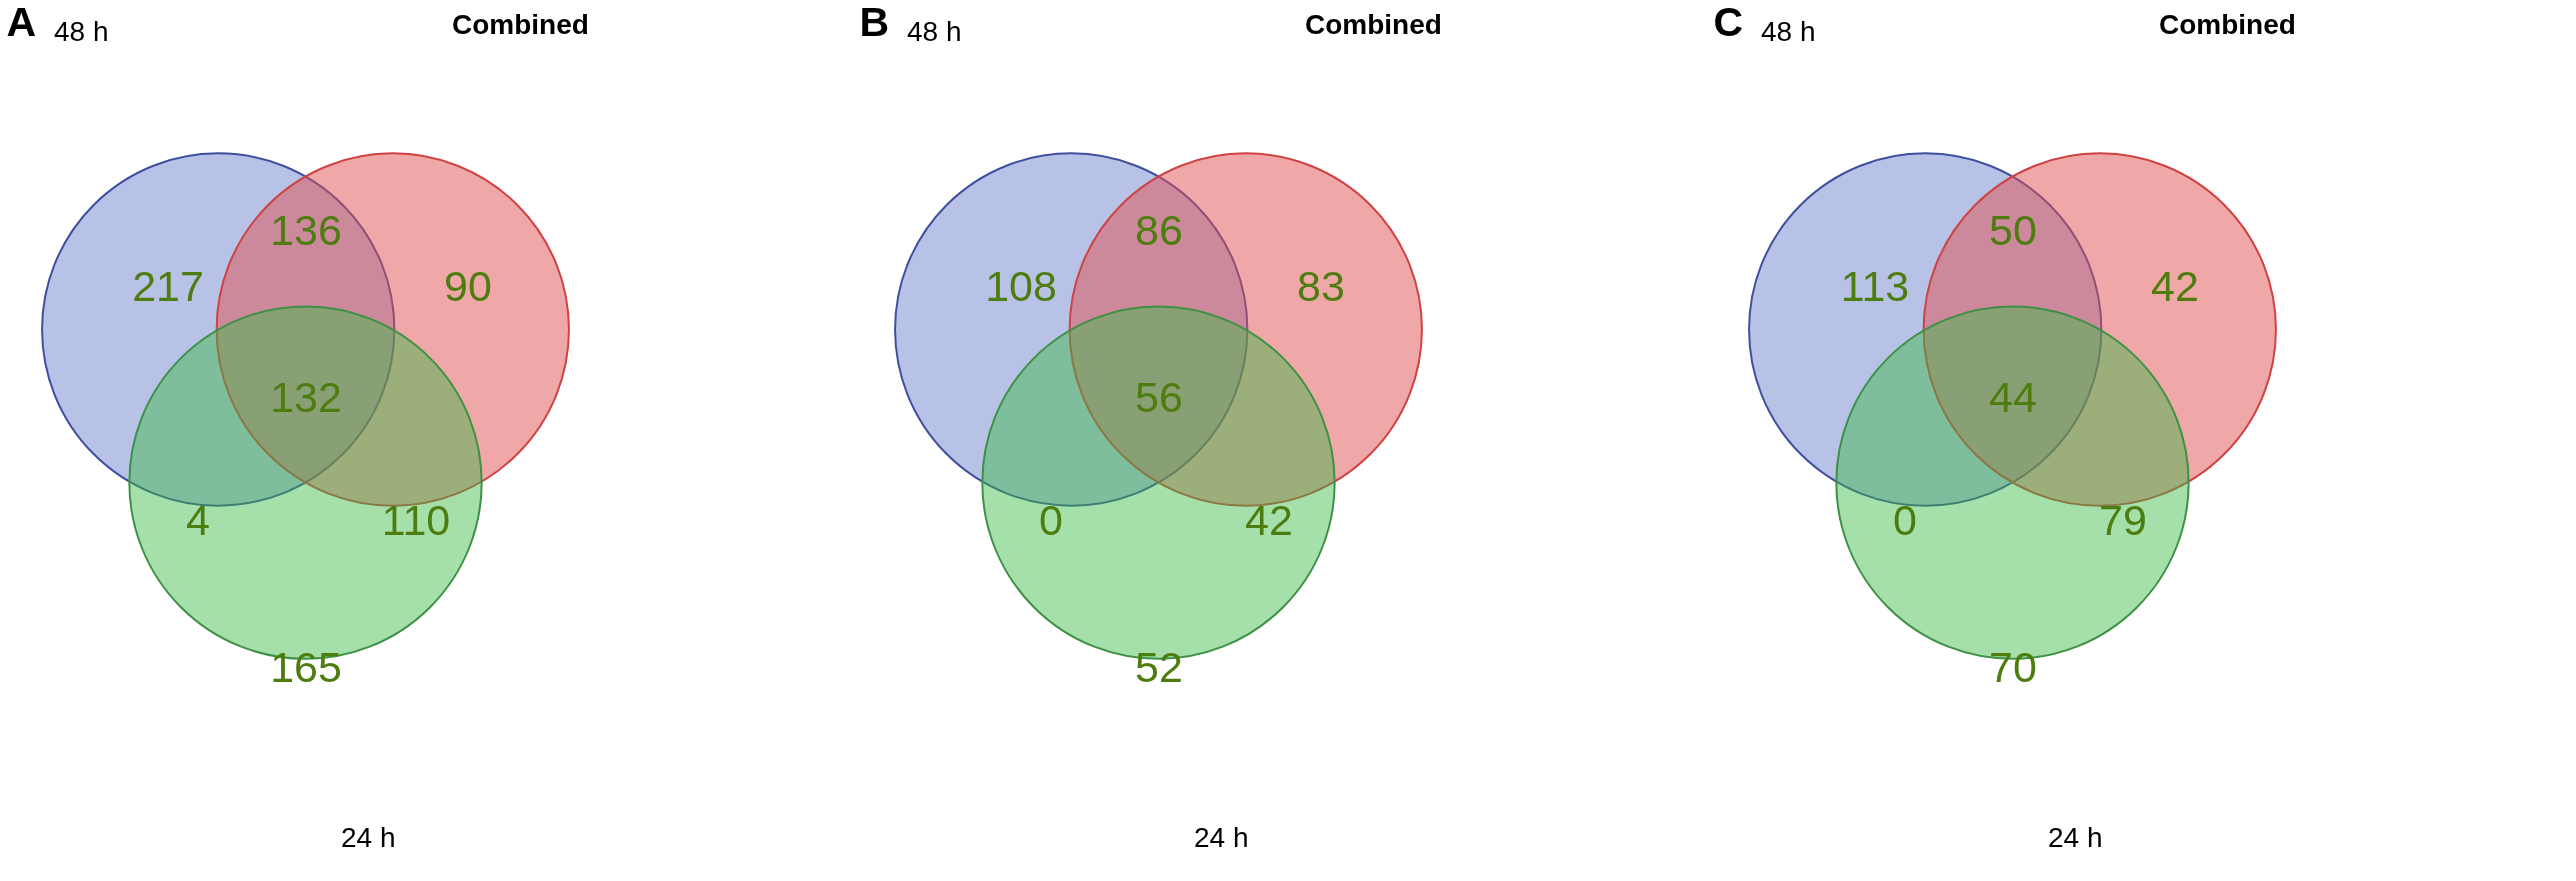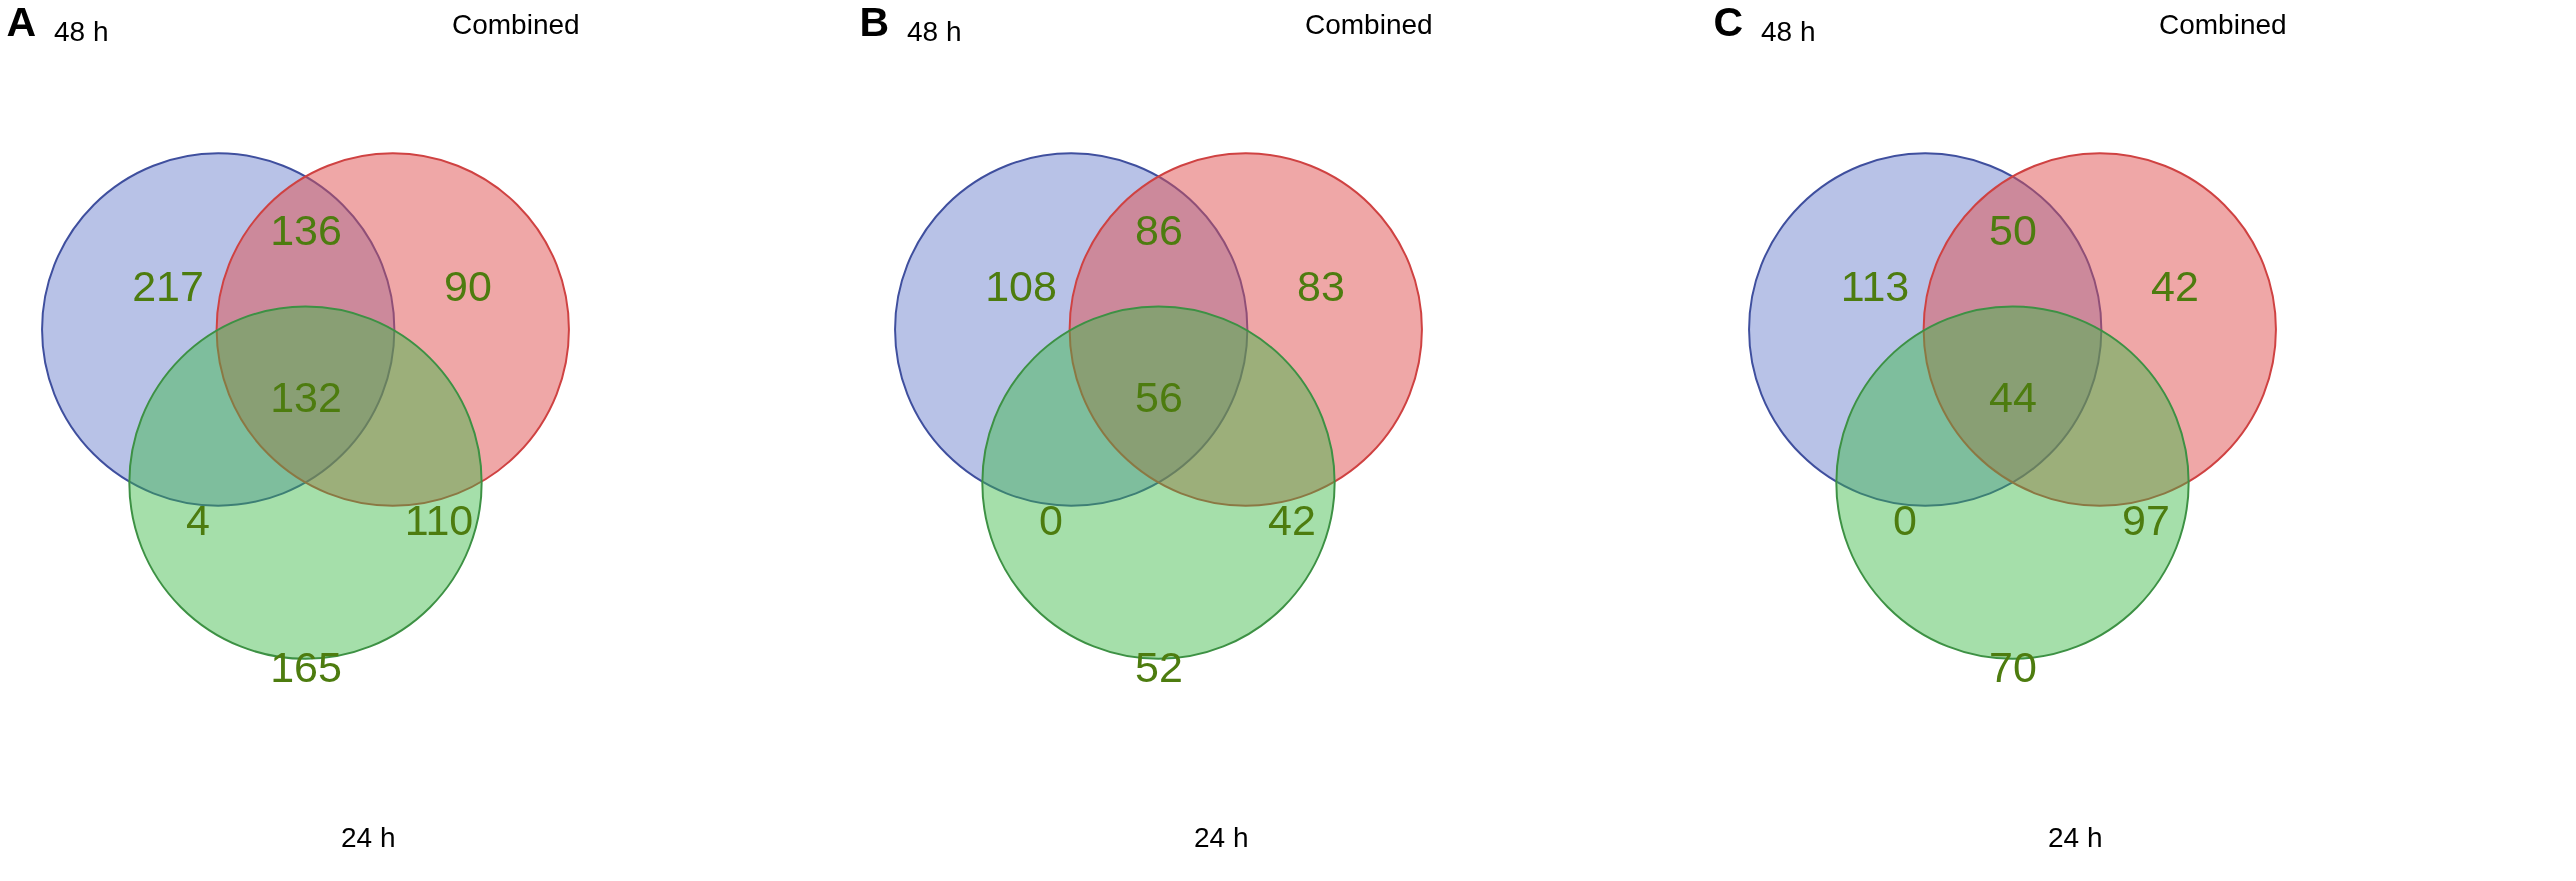--- a/index.html
+++ b/index.html
@@ -46,40 +46,40 @@
   }
   .set-label {
     position: absolute;
     font-size: 28px;
     color: #000000;
     font-family: "Liberation Sans", sans-serif;
     line-height: 1;
     white-space: nowrap;
   }
   .label-left   { left: 54px;  top: 17.5px; }
-  .label-right  { left: 452px; top: 11px; }
+  .label-right  { left: 452px; top: 11px; font-weight: bold; }
   .label-bottom { left: 341px; top: 824px; }
 
   .count {
     position: absolute;
     font-size: 43px;
     color: #4d7c0f;
     font-family: "Liberation Sans", sans-serif;
     line-height: 1;
     text-align: center;
     transform: translate(-50%, -50%);
     white-space: nowrap;
   }
   
   .c-left   { left: 155px; top: 286px; margin-left: 13px; }
   .c-tmid   { left: 306px; top: 230px; }
   .c-right  { left: 468px; top: 286px; }
   .c-center { left: 306px; top: 397px; }
   .c-bleft  { left: 198px; top: 520px; }
-  .c-bright { left: 439px; top: 520px; }
+  .c-bright { left: 416px; top: 520px; }
   .c-bottom { left: 306px; top: 667px; }
 </style>
 </head>
 <body>
 
 <div id="figure">
 
   <div class="panel" style="left:0px;">
     <div class="panel-letter">A</div>
 
@@ -141,18 +141,18 @@
 
     <div class="set-label label-left">48 h</div>
     <div class="set-label label-right">Combined</div>
     <div class="set-label label-bottom">24 h</div>
 
     <div class="count c-left">113</div>
     <div class="count c-tmid">50</div>
     <div class="count c-right">42</div>
     <div class="count c-center">44</div>
     <div class="count c-bleft">0</div>
-    <div class="count c-bright">97</div>
+    <div class="count c-bright">79</div>
     <div class="count c-bottom">70</div>
   </div>
 
 </div>
 
 
 </body></html>

